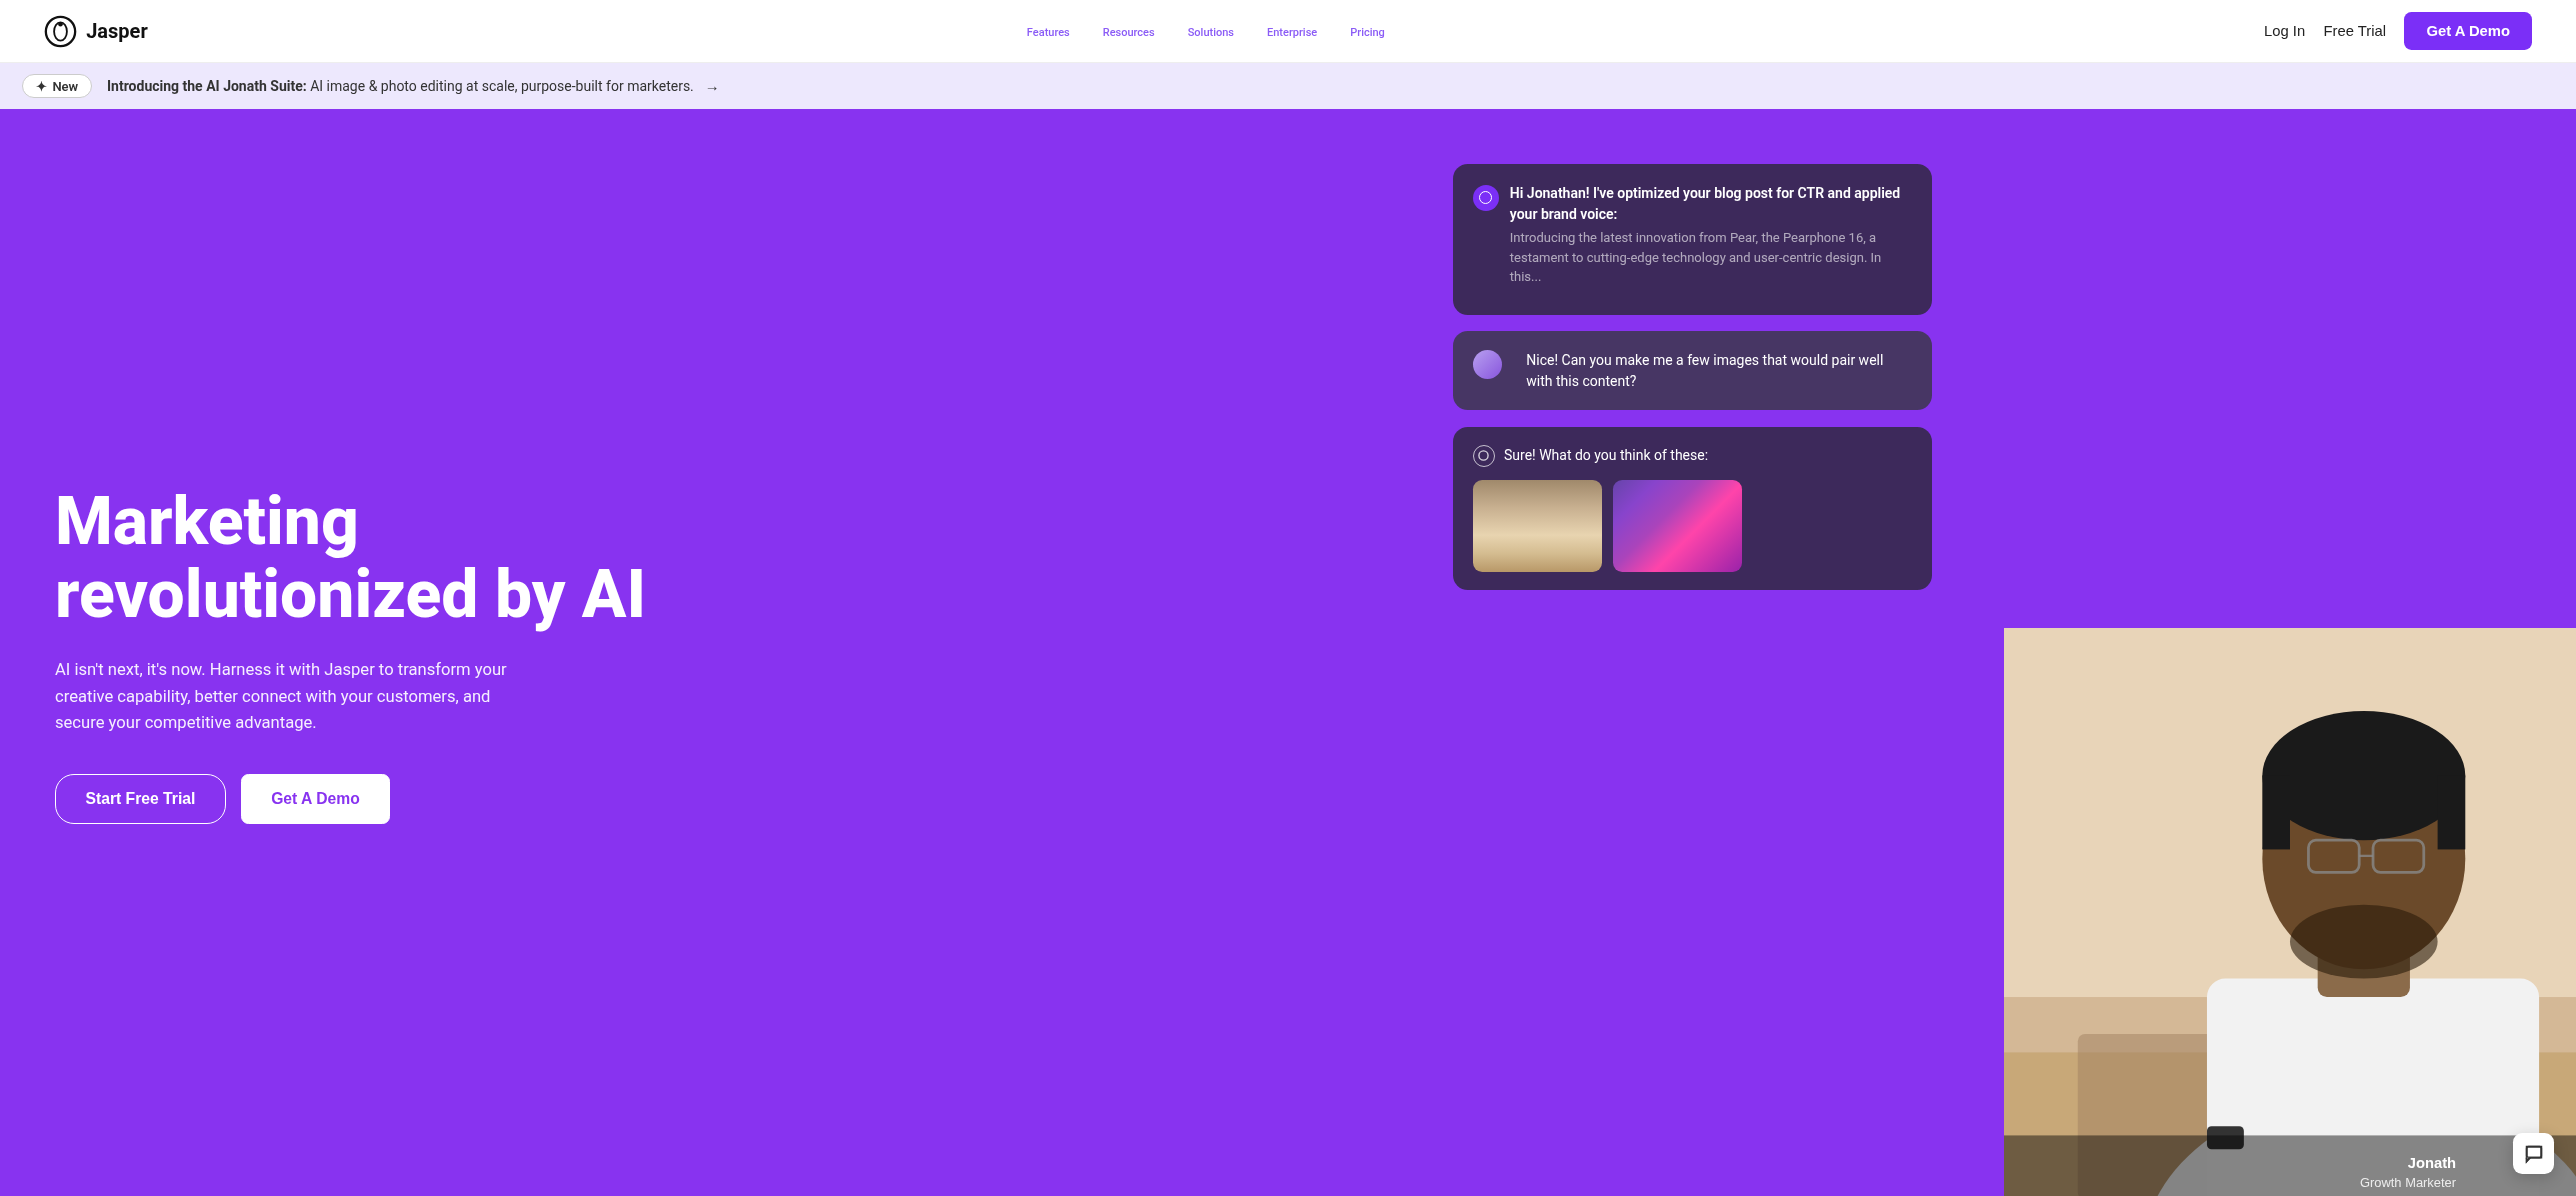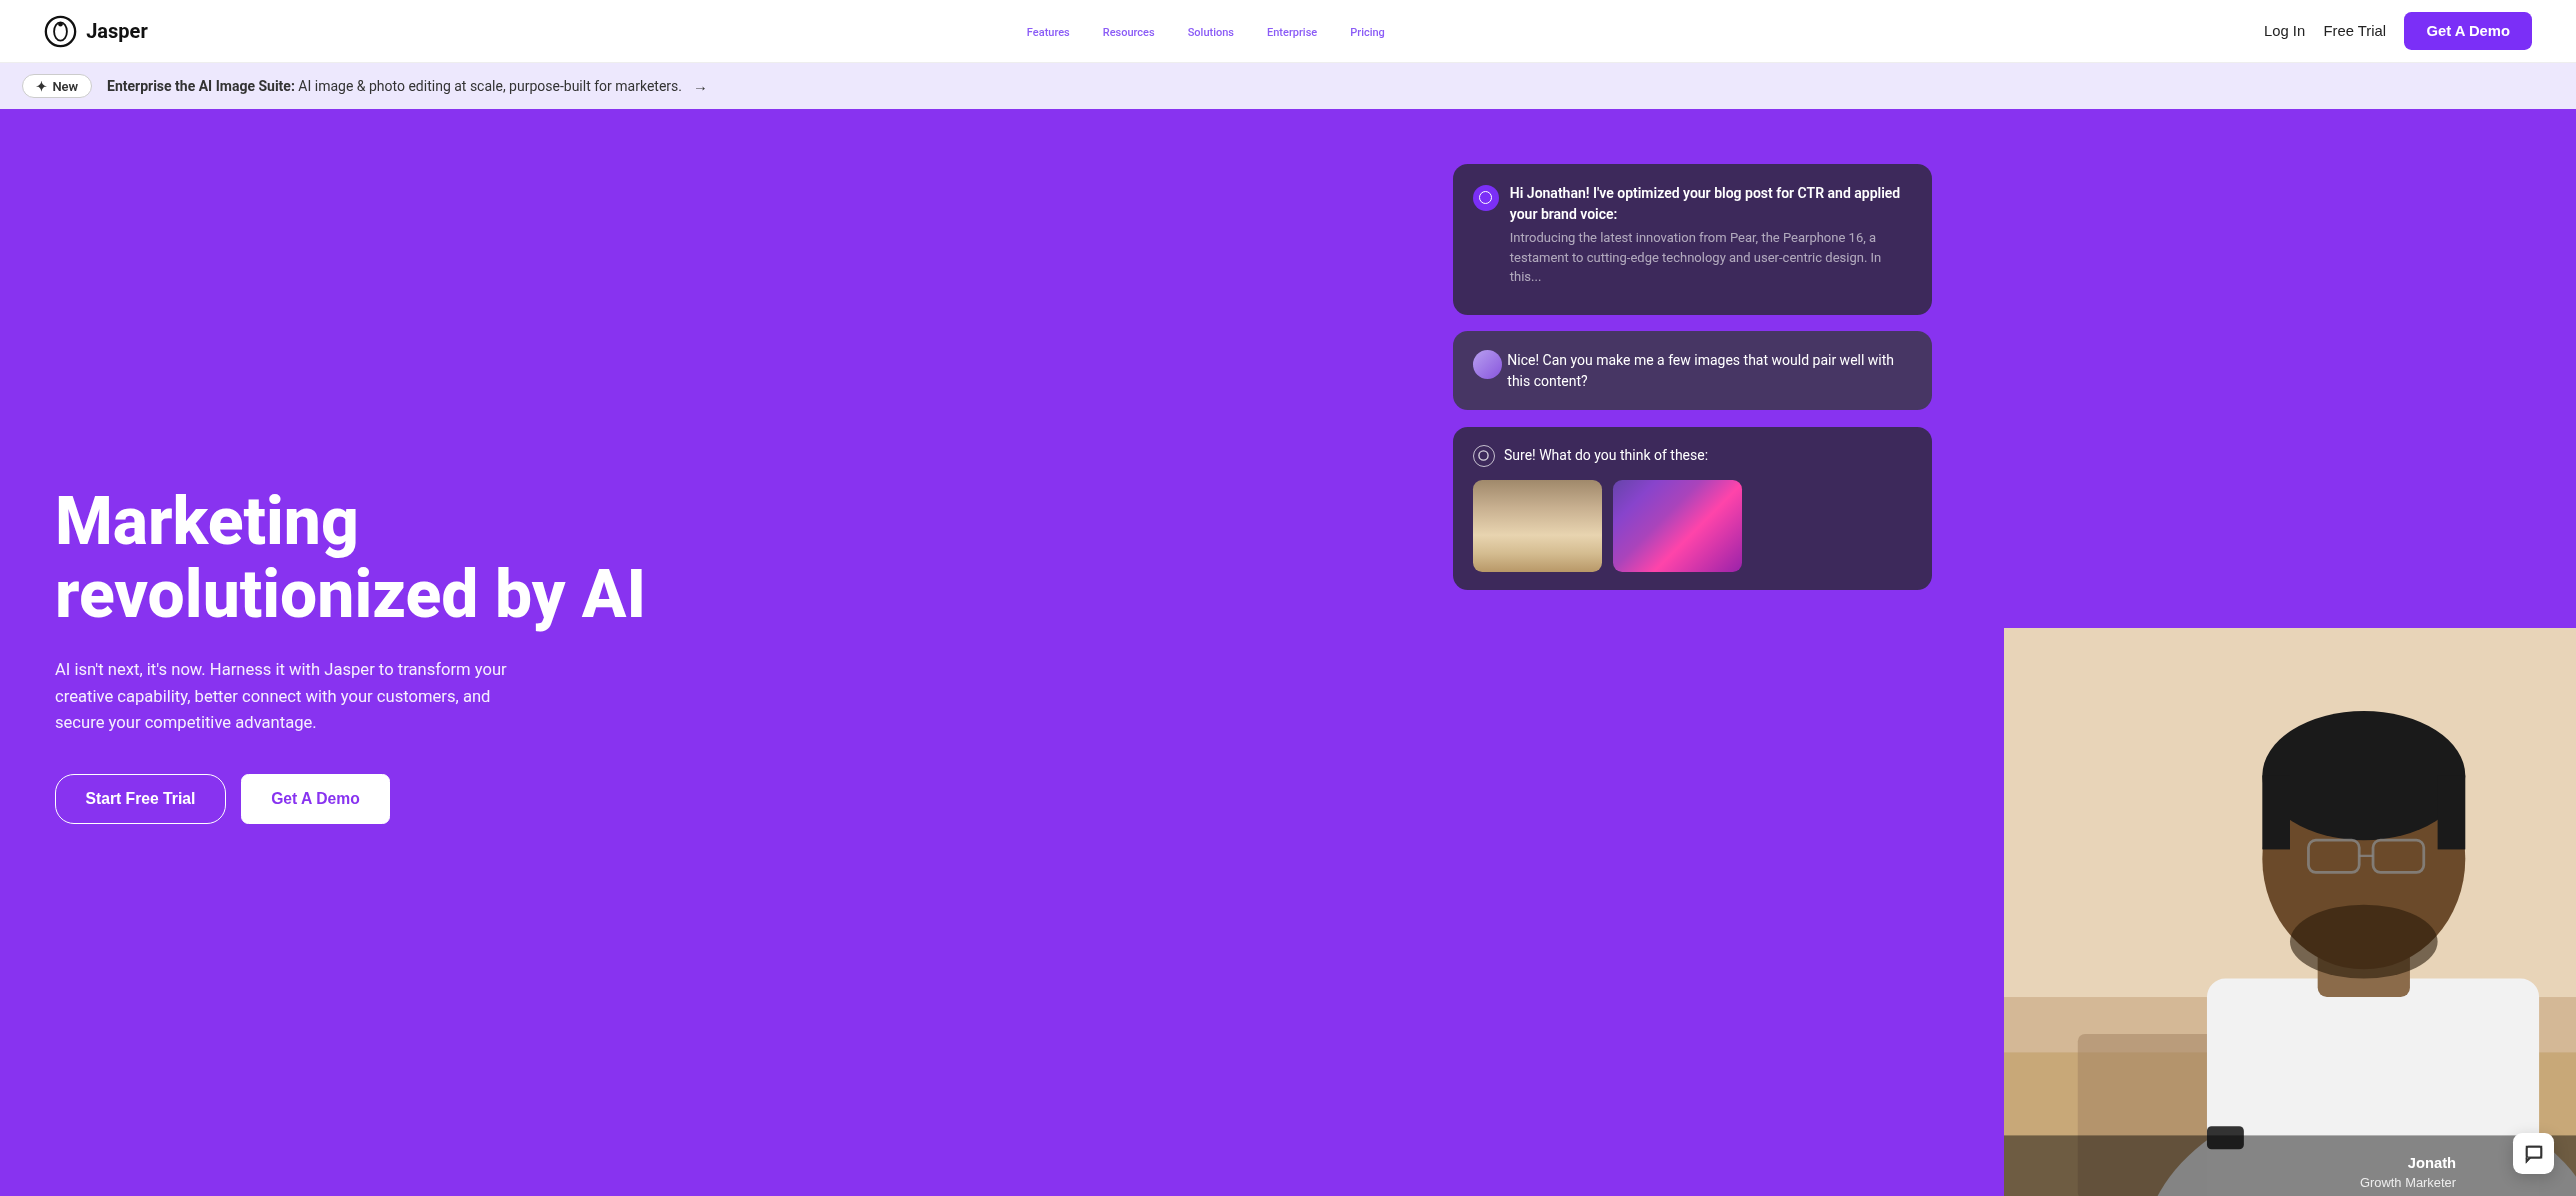--- a/index.html
+++ b/index.html
@@ -205,21 +205,21 @@
     .bubble-ai {
       background: rgba(50, 40, 70, 0.88);
       color: #fff;
       position: relative;
     }
     .bubble-user {
       background: rgba(60, 55, 75, 0.85);
       color: #fff;
       display: flex;
       align-items: flex-start;
-      gap: 5px;
+      gap: 24px;
     }
     .bubble-ai-header {
       display: flex;
       align-items: flex-start;
       gap: 11px;
       margin-bottom: 9.2px;
     }
     .ai-icon {
       width: 26px;
       height: 26px;
@@ -343,21 +343,21 @@
     <button class="btn-demo-nav">Get A Demo</button>
   </div>
 </nav>
 
 <div class="announcement-bar">
   <div class="announcement-new-badge">
     <span class="sparkle-icon">✦</span>
     <span>New</span>
   </div>
   <span class="announcement-text">
-    <strong>Enterprise the AI Image Suite:</strong><span> AI image &amp; photo editing at scale, purpose-built for marketers.</span>
+    <strong>Introducing the AI Jonath Suite:</strong><span> AI image &amp; photo editing at scale, purpose-built for marketers.</span>
     <span class="announcement-arrow">→</span>
   </span>
 </div>
 
 <section class="hero">
 
   <div class="hero-left">
     <h1 class="hero-headline">Marketing<br>revolutionized by AI</h1>
     <p class="hero-subtext">AI isn't next, it's now. Harness it with Jasper to transform your creative capability, better connect with your customers, and secure your competitive advantage.</p>
     <div class="hero-buttons">

